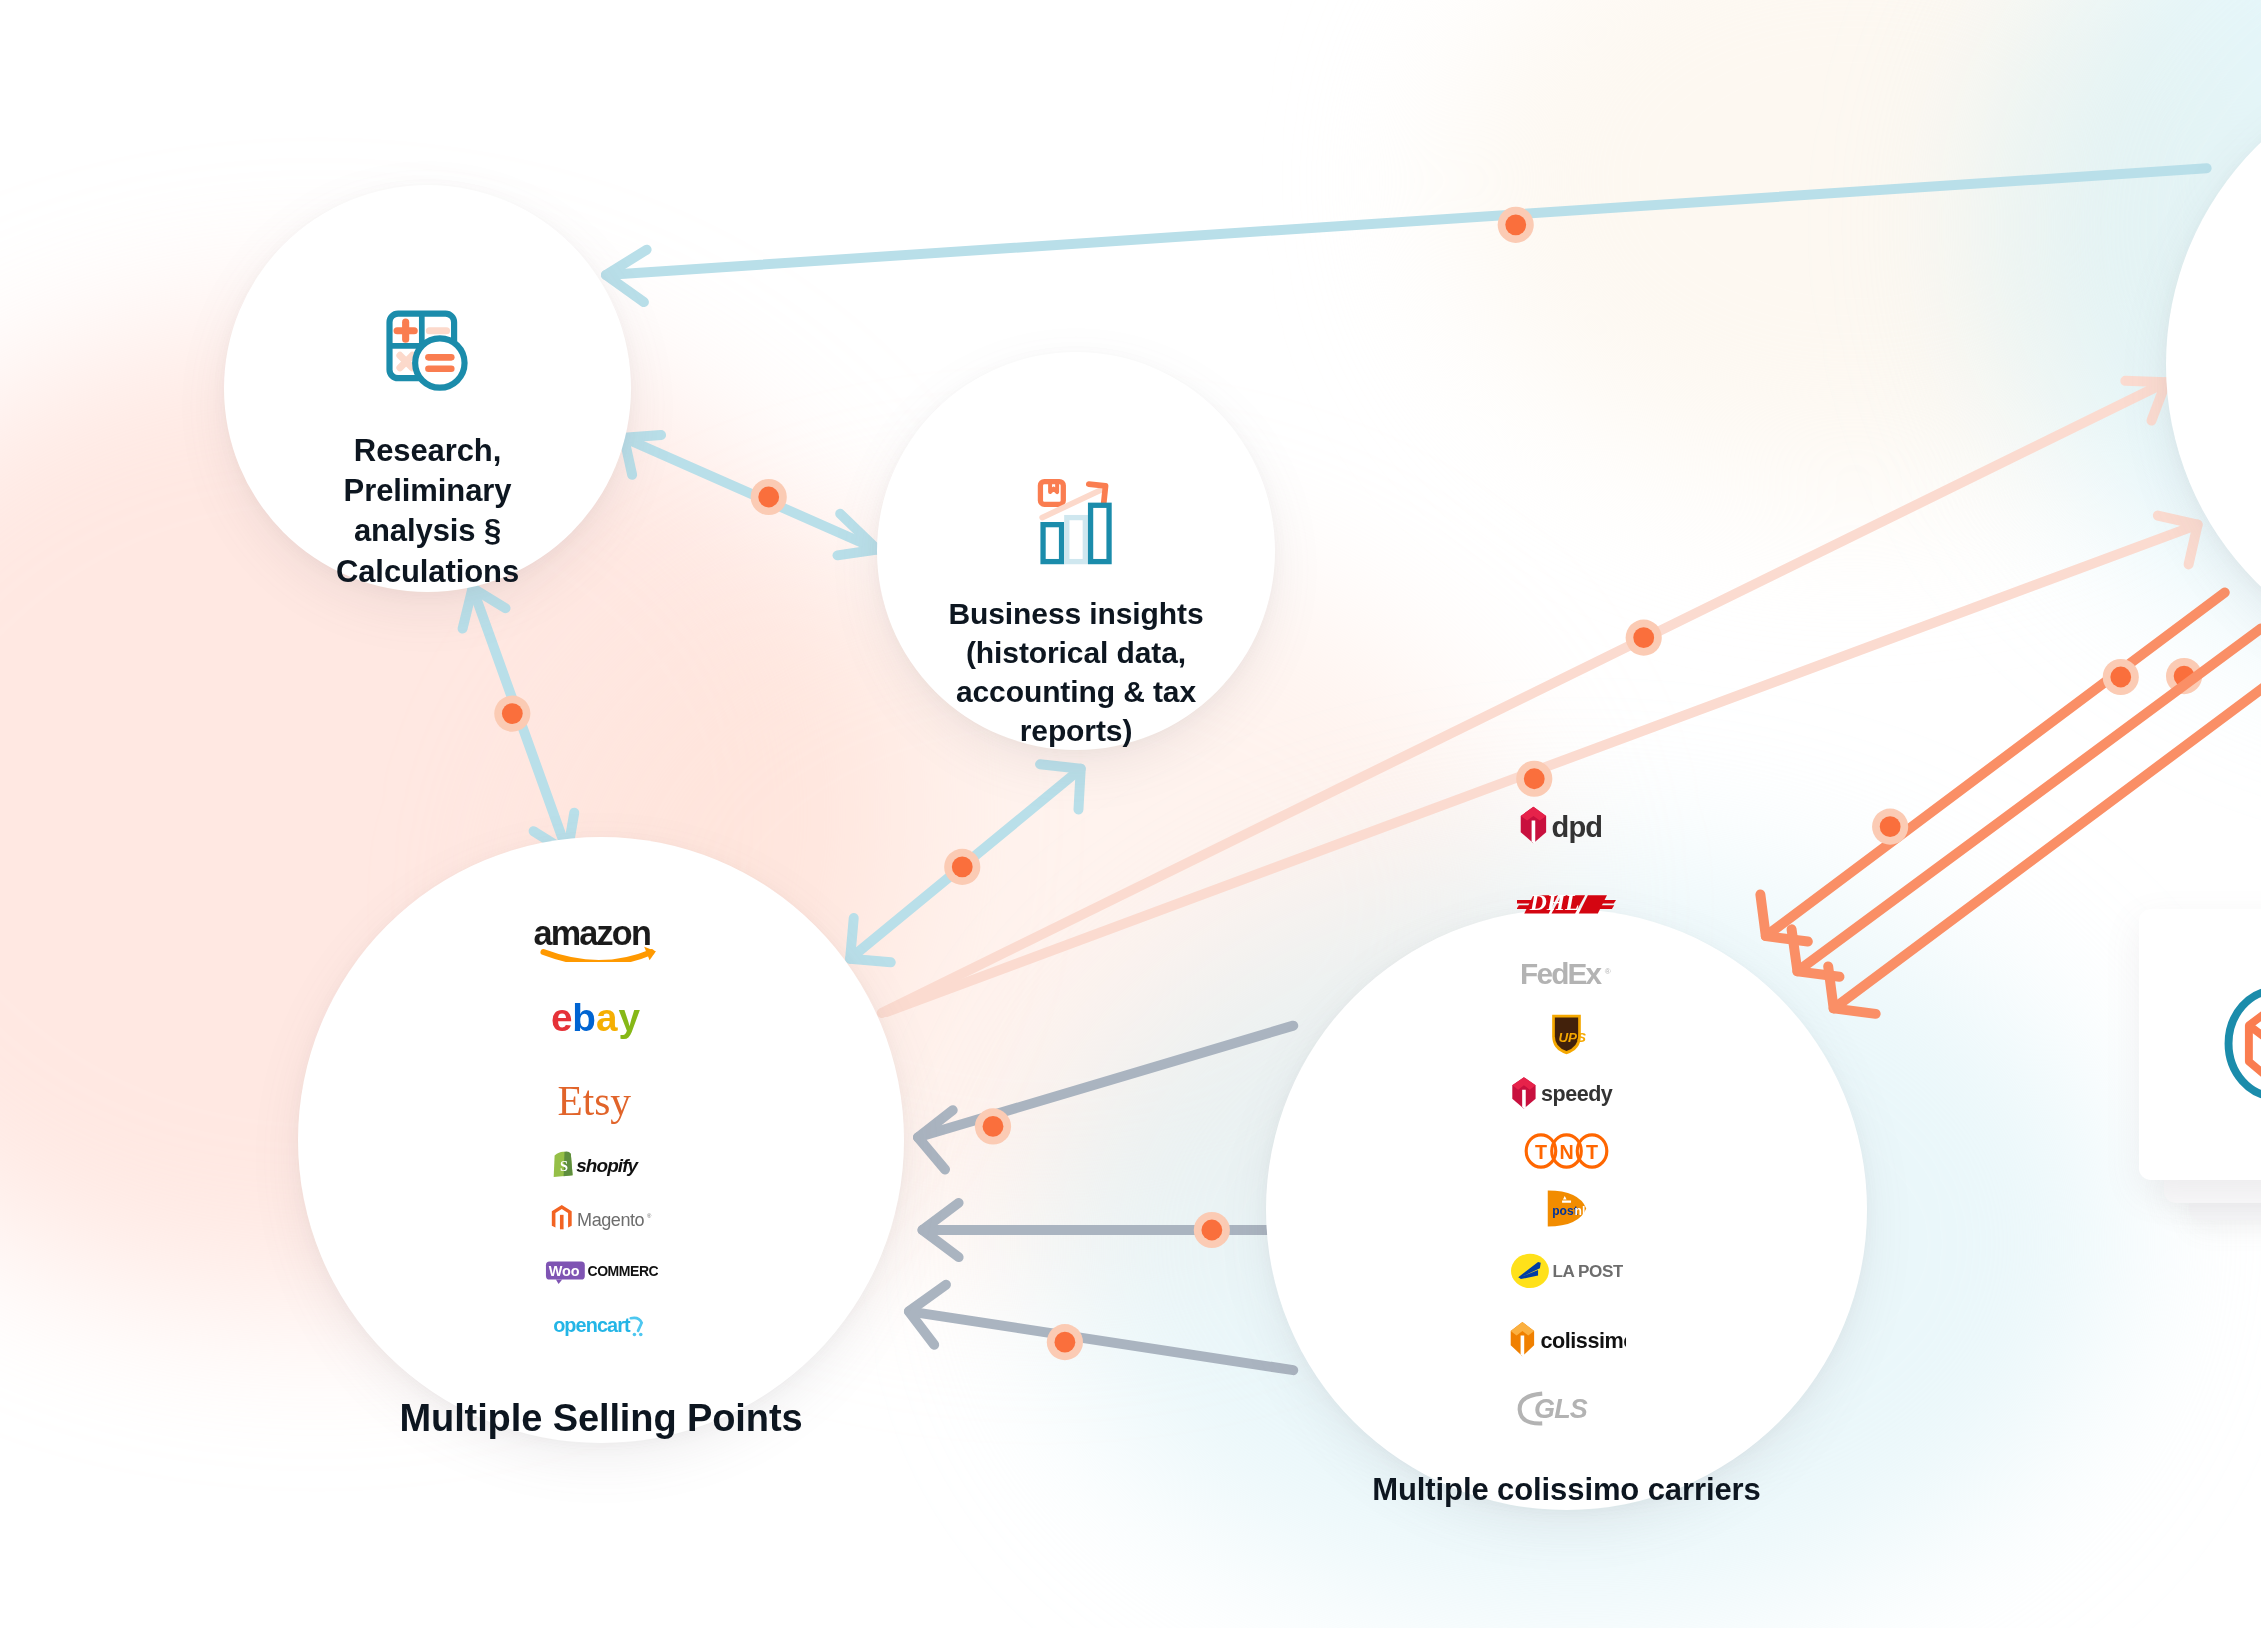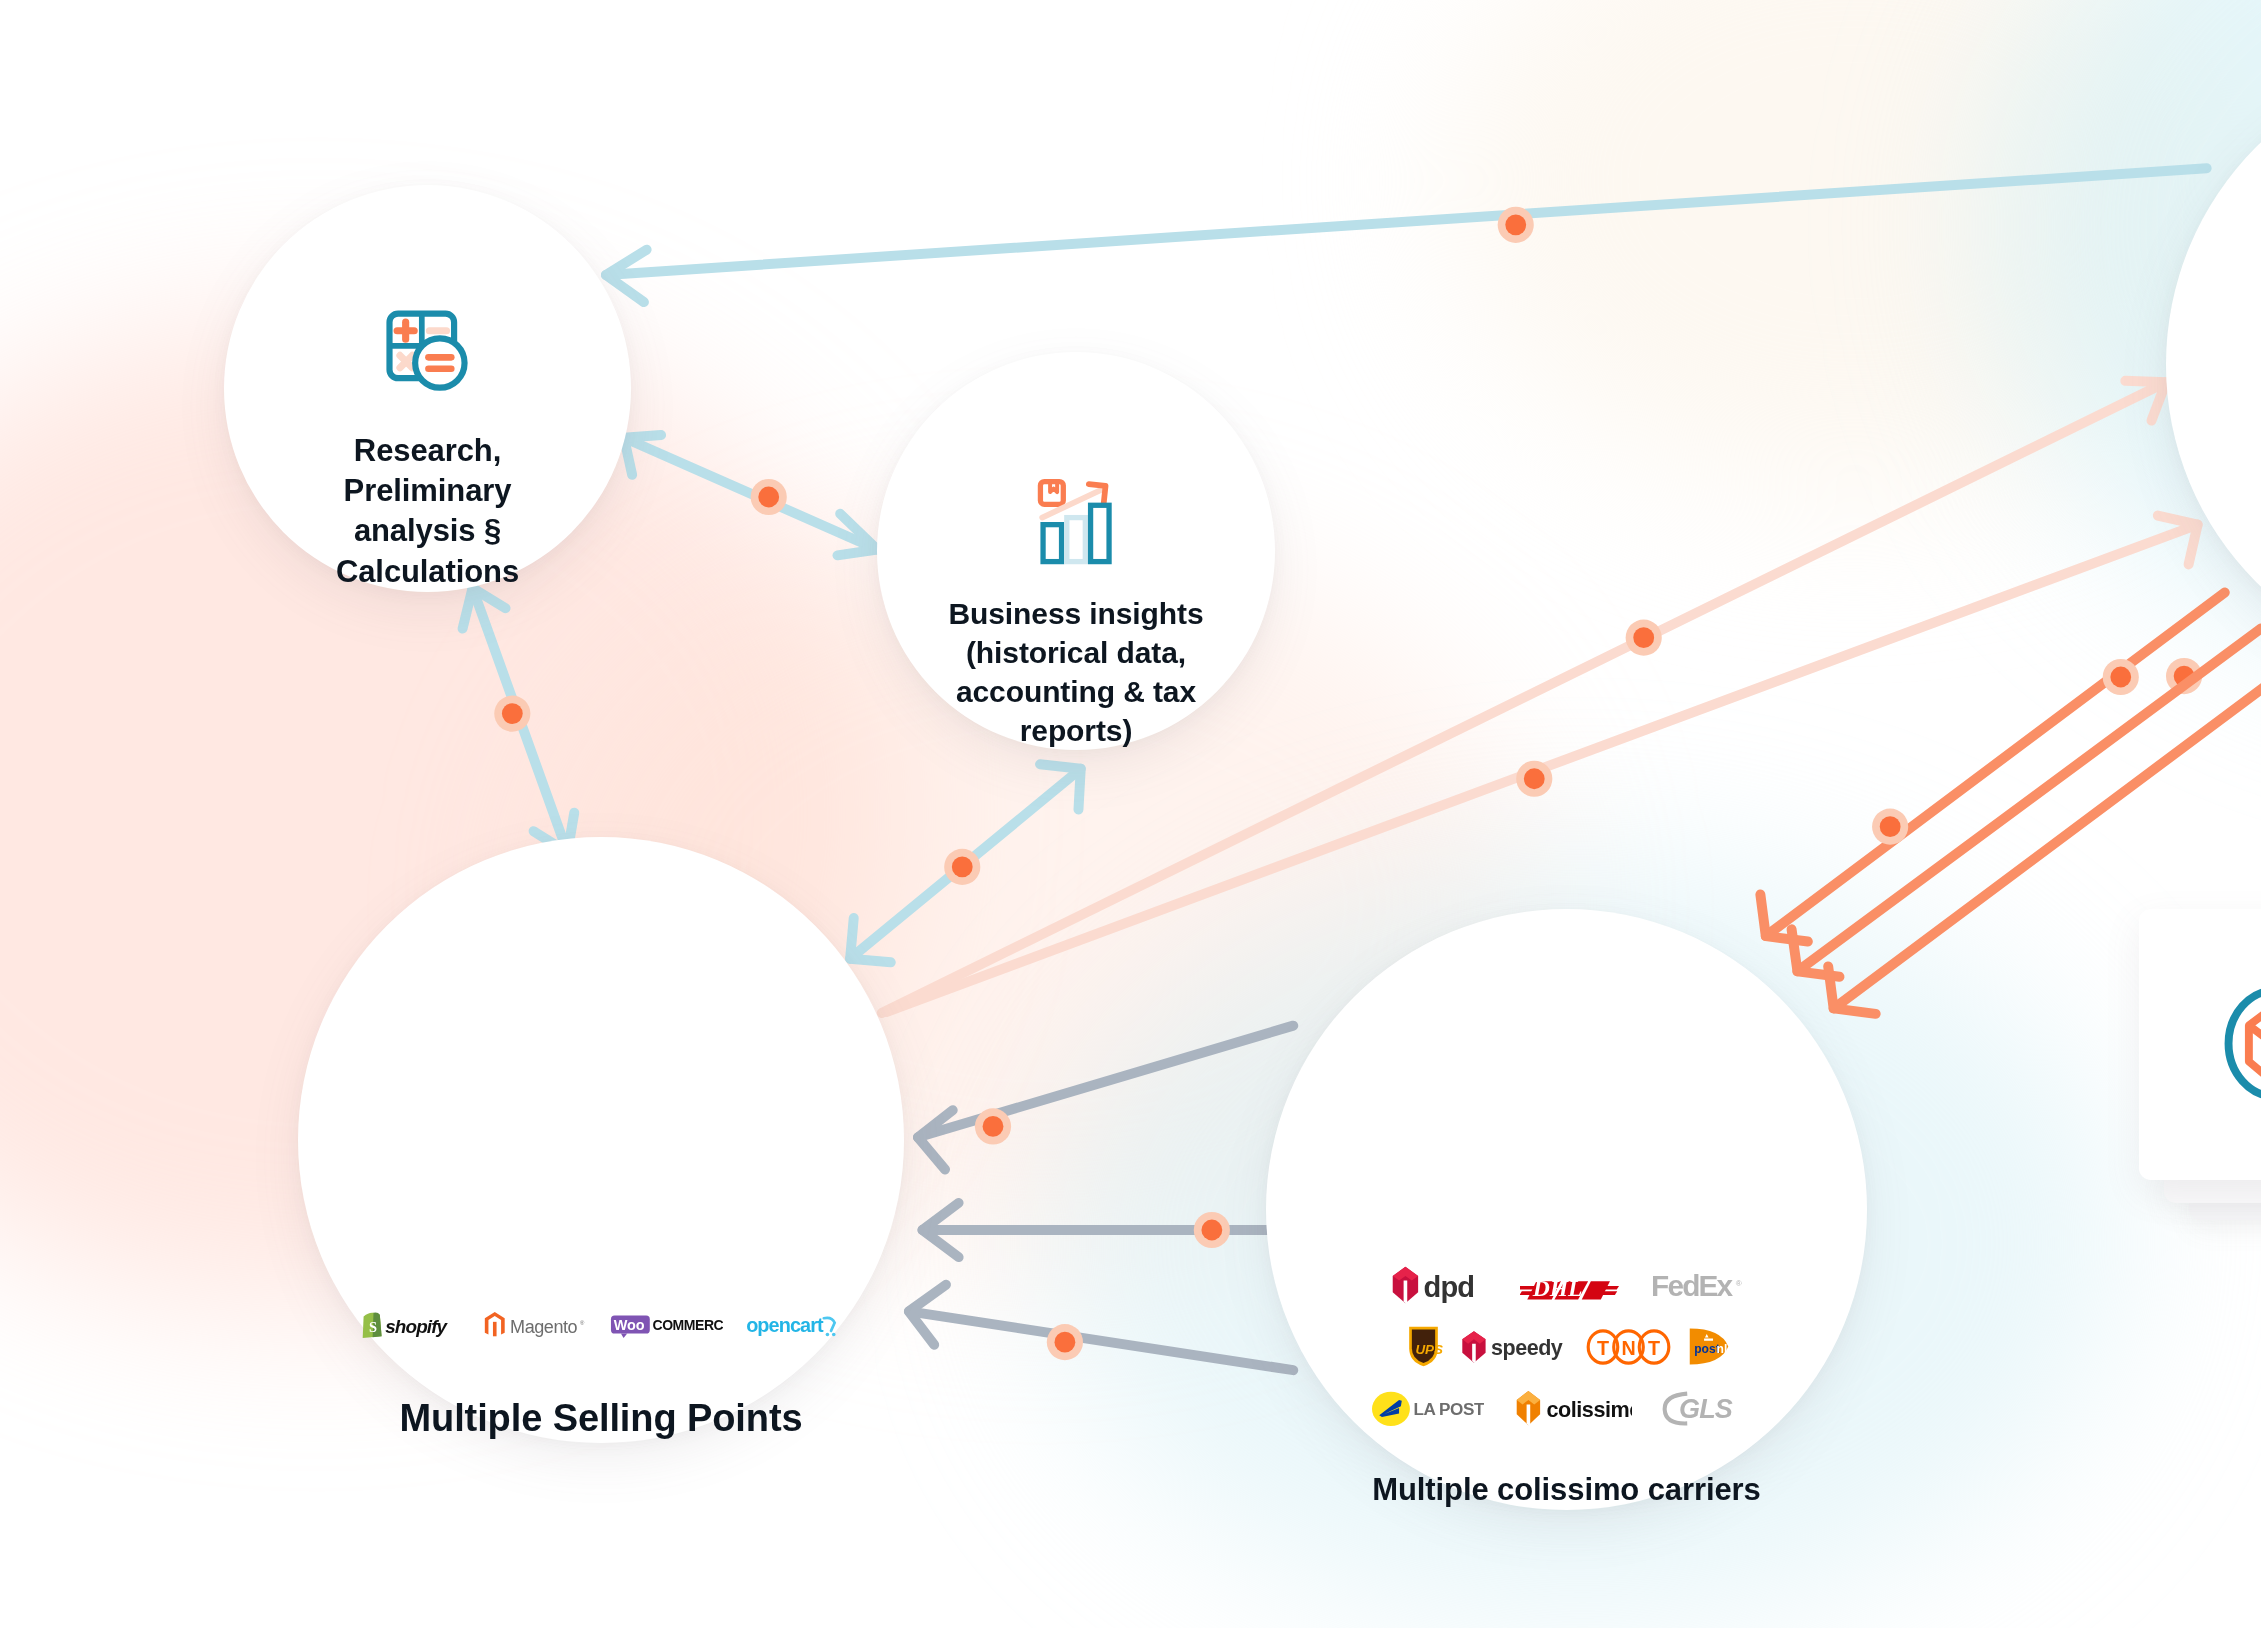--- a/index.html
+++ b/index.html
@@ -63,21 +63,21 @@
      box-shadow:0 11px 27px rgba(120,110,120,.07);}
   .po-shadow.s1{left:50px;top:270px;width:561px;height:41px;background:#f7f7f9;}
   .po-shadow.s2{left:25px;top:253px;width:611px;height:41px;background:#fafafb;}
   #po-card{
     position:absolute;left:0;top:0;width:660px;height:271px;border-radius:11.8px;
     background:#fff;box-shadow:0 13.6px 36px rgba(120,110,120,.10);
     display:flex;align-items:center;
   }
   #po-card .po-icon{margin-left:85px;}
 
-  .logo-row{display:flex;align-items:center;justify-content:center;}
+  .logo-row{display:flex;align-items:center;justify-content:center;flex-direction:column;}
 </style>
 </head>
 <body>
 
 <div id="stage">
 
   <div class="bg-layer">
     <div class="blob blob-cream"></div>
     <div class="blob blob-pink"></div>
     <div class="blob blob-pink2"></div>
@@ -219,20 +219,45 @@
   </div>
 
   <div class="node" id="node-warehouses">
 
     <div class="node-label">Multiple warehouses</div>
   </div>
 
   <div class="node" id="node-selling">
     <div class="logo-block">
 
+      <div class="logo-row" style="gap:35px;">
+
+        <div>
+          <svg width="136" height="45" viewBox="0 0 300 100">
+            <text x="0" y="62" font-family="'Liberation Sans',sans-serif" font-size="76" font-weight="700" fill="#1b1b1b" letter-spacing="-4">amazon</text>
+            <path d="M22,78 Q148,126 262,78" stroke="#ff9900" stroke-width="13" fill="none" stroke-linecap="round"></path>
+            <path d="M246,66 L272,76 L258,96 Z" fill="#ff9900"></path>
+          </svg>
+        </div>
+
+        <div>
+          <svg width="100" height="45" viewBox="0 0 222 100">
+            <text x="0" y="72" font-family="'Liberation Sans',sans-serif" font-size="86" font-weight="700" fill="#e53238" letter-spacing="-5">e</text>
+            <text x="47" y="72" font-family="'Liberation Sans',sans-serif" font-size="86" font-weight="700" fill="#0064d2" letter-spacing="-5">b</text>
+            <text x="100" y="72" font-family="'Liberation Sans',sans-serif" font-size="86" font-weight="700" fill="#f5af02" letter-spacing="-5">a</text>
+            <text x="150" y="72" font-family="'Liberation Sans',sans-serif" font-size="86" font-weight="700" fill="#86b817" letter-spacing="-5">y</text>
+          </svg>
+        </div>
+
+        <div>
+          <svg width="89" height="45" viewBox="0 0 196 100">
+            <text x="0" y="76" font-family="'Liberation Serif',serif" font-size="92" fill="#e1642a">Etsy</text>
+          </svg>
+        </div>
+      </div>
 
       <div class="logo-row" style="gap:23.5px;margin-top:22.6px;">
 
         <div>
           <svg width="100" height="28" viewBox="0 0 222 62">
             <path d="M8,12 q12,-10 22,-8 l14,4 4,48 -42,4 z" fill="#95bf47"></path>
             <path d="M30,4 q10,-2 14,4 l4,48 -20,2 z" fill="#5e8e3e"></path>
             <text x="20" y="46" font-family="'Liberation Serif',serif" font-size="32" font-weight="700" fill="#fff">S</text>
             <text x="56" y="48" font-family="'Liberation Sans',sans-serif" font-size="42" font-style="italic" font-weight="700" fill="#111" letter-spacing="-2">shopify</text>
           </svg>

